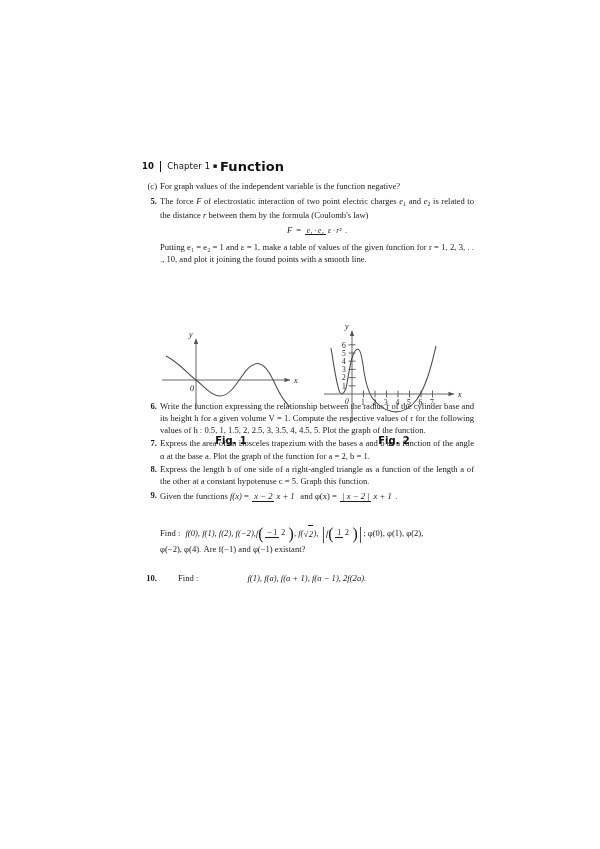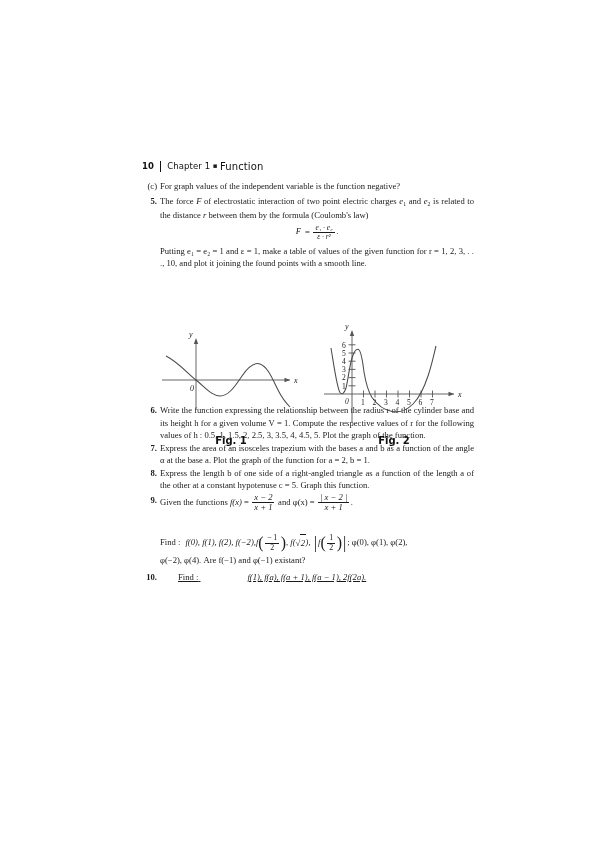--- a/index.html
+++ b/index.html
@@ -52,22 +52,22 @@
     color: #111;
     letter-spacing: 0.1px;
   }
   .runhead .bullet {
     font-size: 7px;
     margin: 0 2.5px;
     position: relative;
     top: -0.5px;
   }
   .runhead .sect {
-    font-size: 10px;
-    font-weight: normal;
+    font-size: 13px;
+    font-weight: bold;
     color: #111;
     letter-spacing: 0.1px;
   }
 
   
   .col {
     position: absolute;
     left: 142px;
     width: 332px;
     top: 180px;
@@ -96,21 +96,21 @@
   .sub-c { padding-left: 18px; }
   .sub-c > .num { font-weight: normal; width: 15px; }
   .noj { text-align: left; }
 
   
   .mi { font-style: italic; }
   .sub { font-size: 0.68em; vertical-align: -0.28em; }
 
   .frac {
     display: inline-flex;
-    flex-direction: column;
+    flex-direction: row;
     vertical-align: middle;
     text-align: center;
     margin: 0 1.5px;
     position: relative;
     top: -0.5px;
     line-height: 1.04;
   }
   .frac .n { padding: 0 2px; border-bottom: 0.8px solid #1a1a1a; }
   .frac .d { padding: 0 2px; }
 
@@ -270,21 +270,21 @@
           </span><span class="absbar">|</span><span>;</span>
         <span>φ(0), φ(1), φ(2),</span>
       </p>
 
       <p class="noj" style="margin-top:2px;">
         <span>φ(−2), φ(4).</span>
         <span>Are f(−1) and φ(−1) existant?</span>
       </p>
     </div>
 
-    <div class="item" style="margin-top:5px;text-decoration:underline;">
+    <div class="item" style="margin-top:17px;">
       <span class="num">10.</span>
       <p class="noj" style="margin-top:3px; padding-left:18px;">
         <span>Find :</span>
         <span class="mi" style="margin-left:3px;padding-left:44px;">f(1), f(a), f(a + 1), f(a − 1), 2f(2a).</span>
       </p>
     </div>
 
   </div>
 
   <div class="figs">

